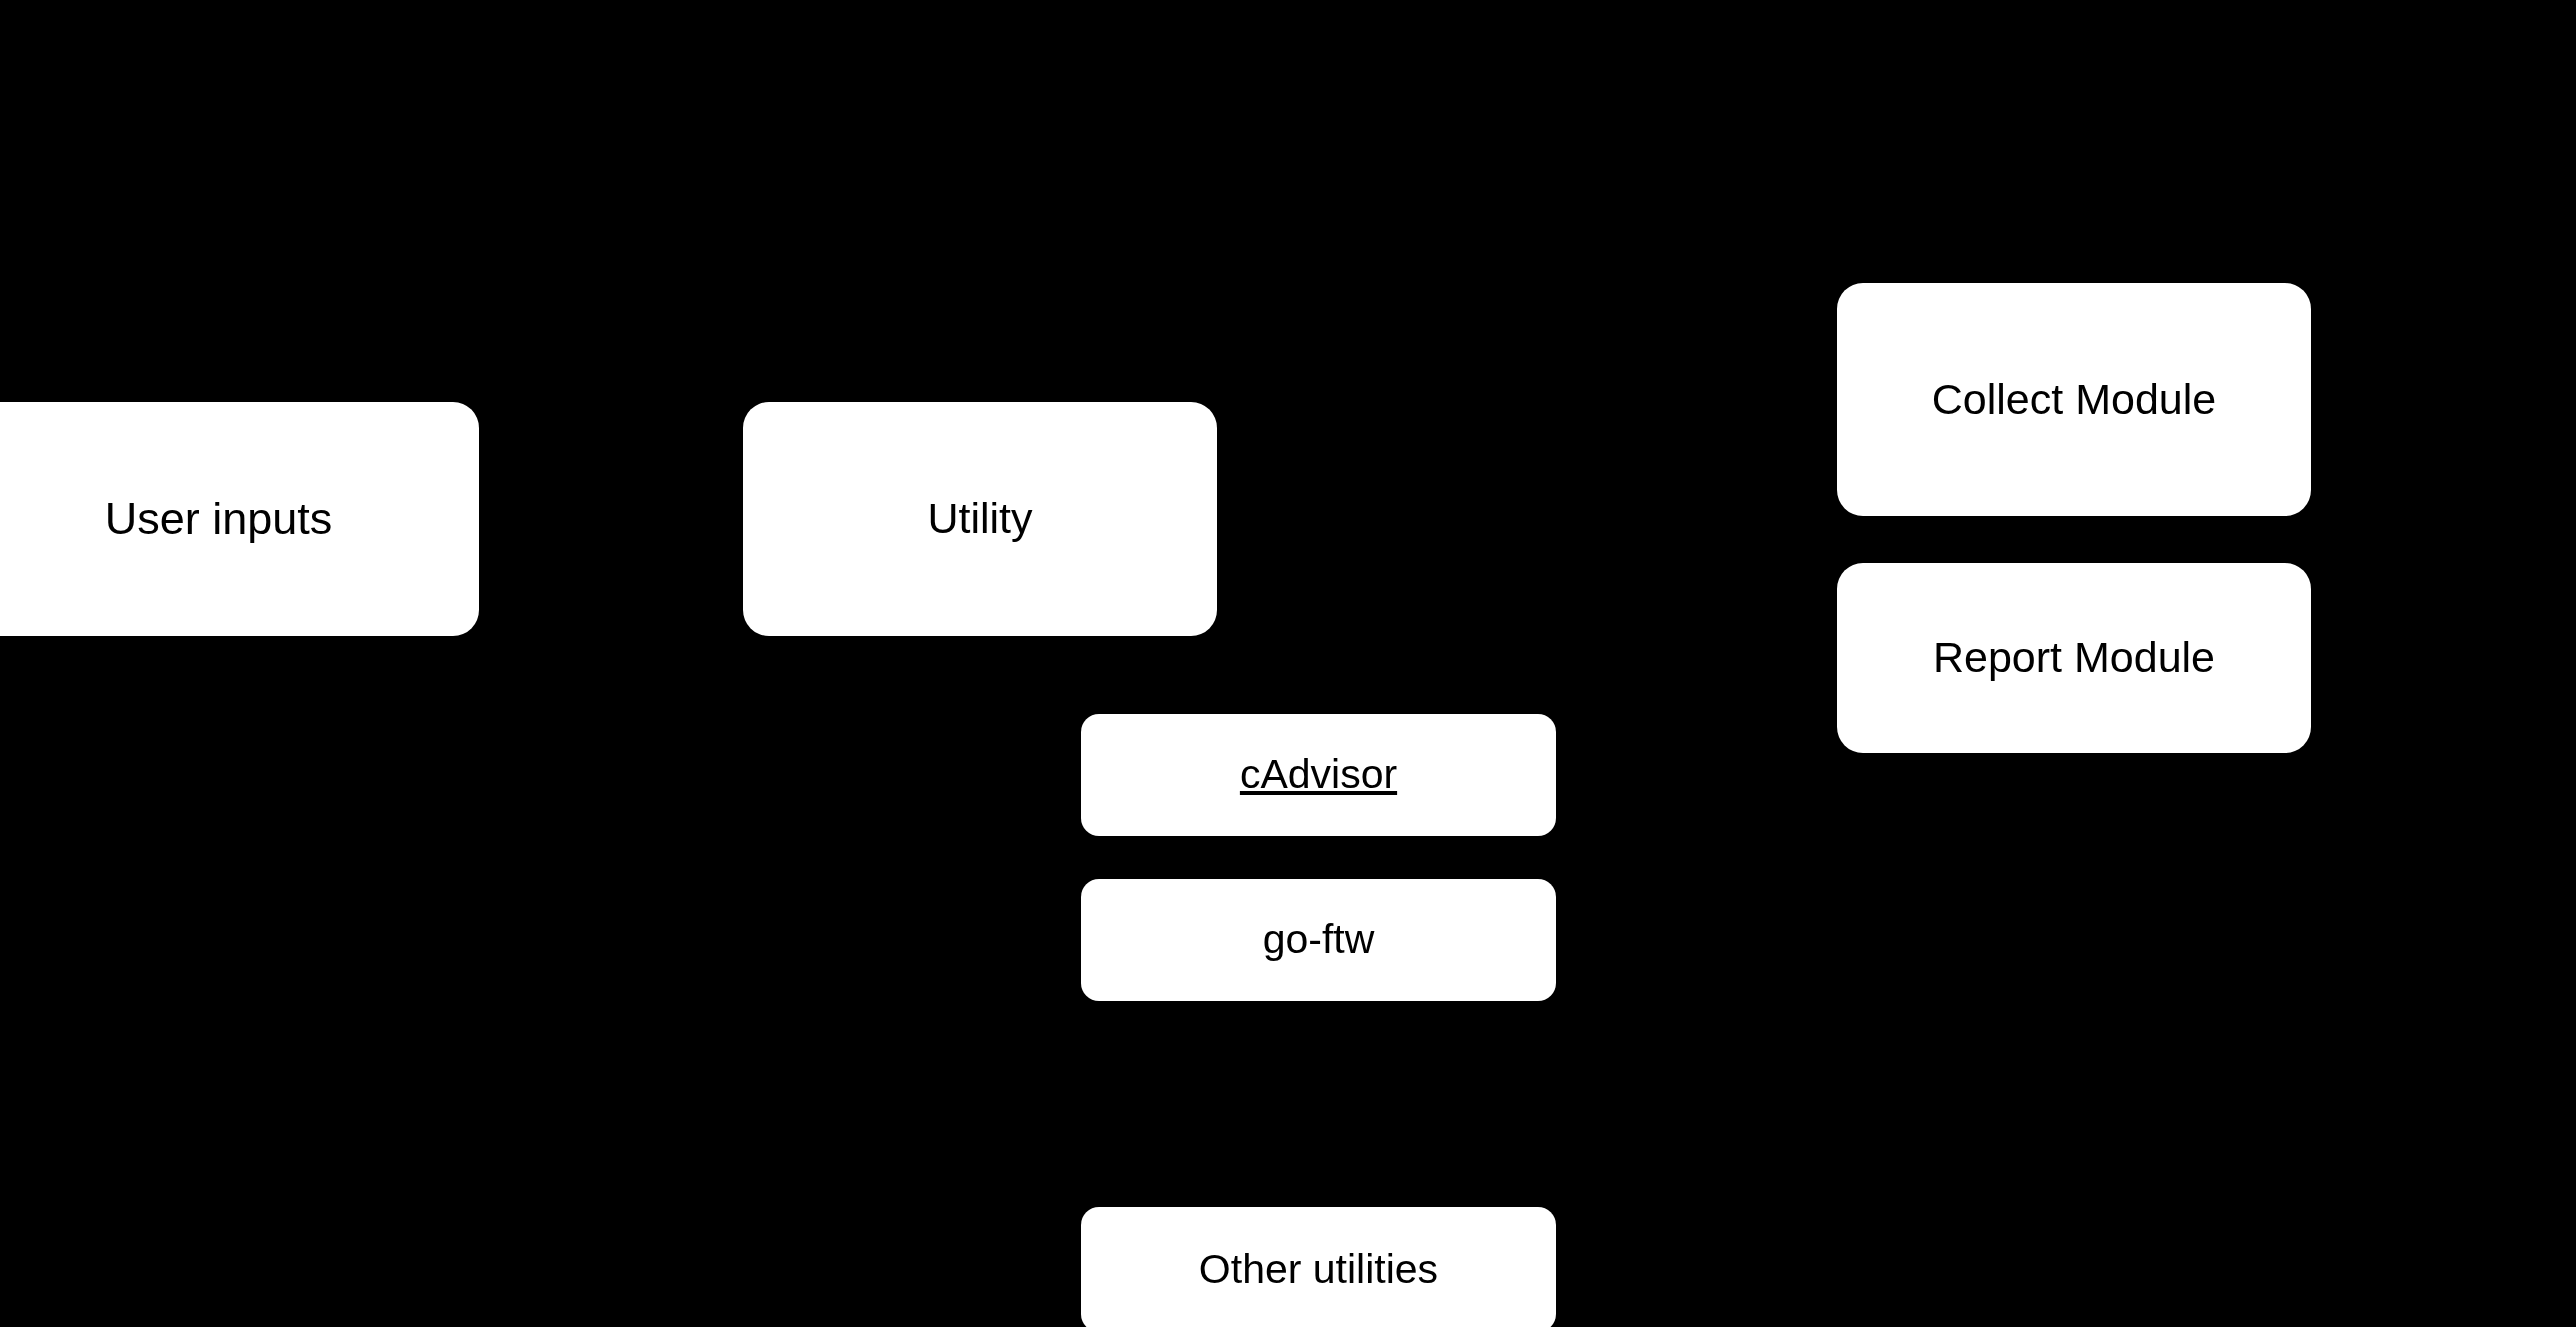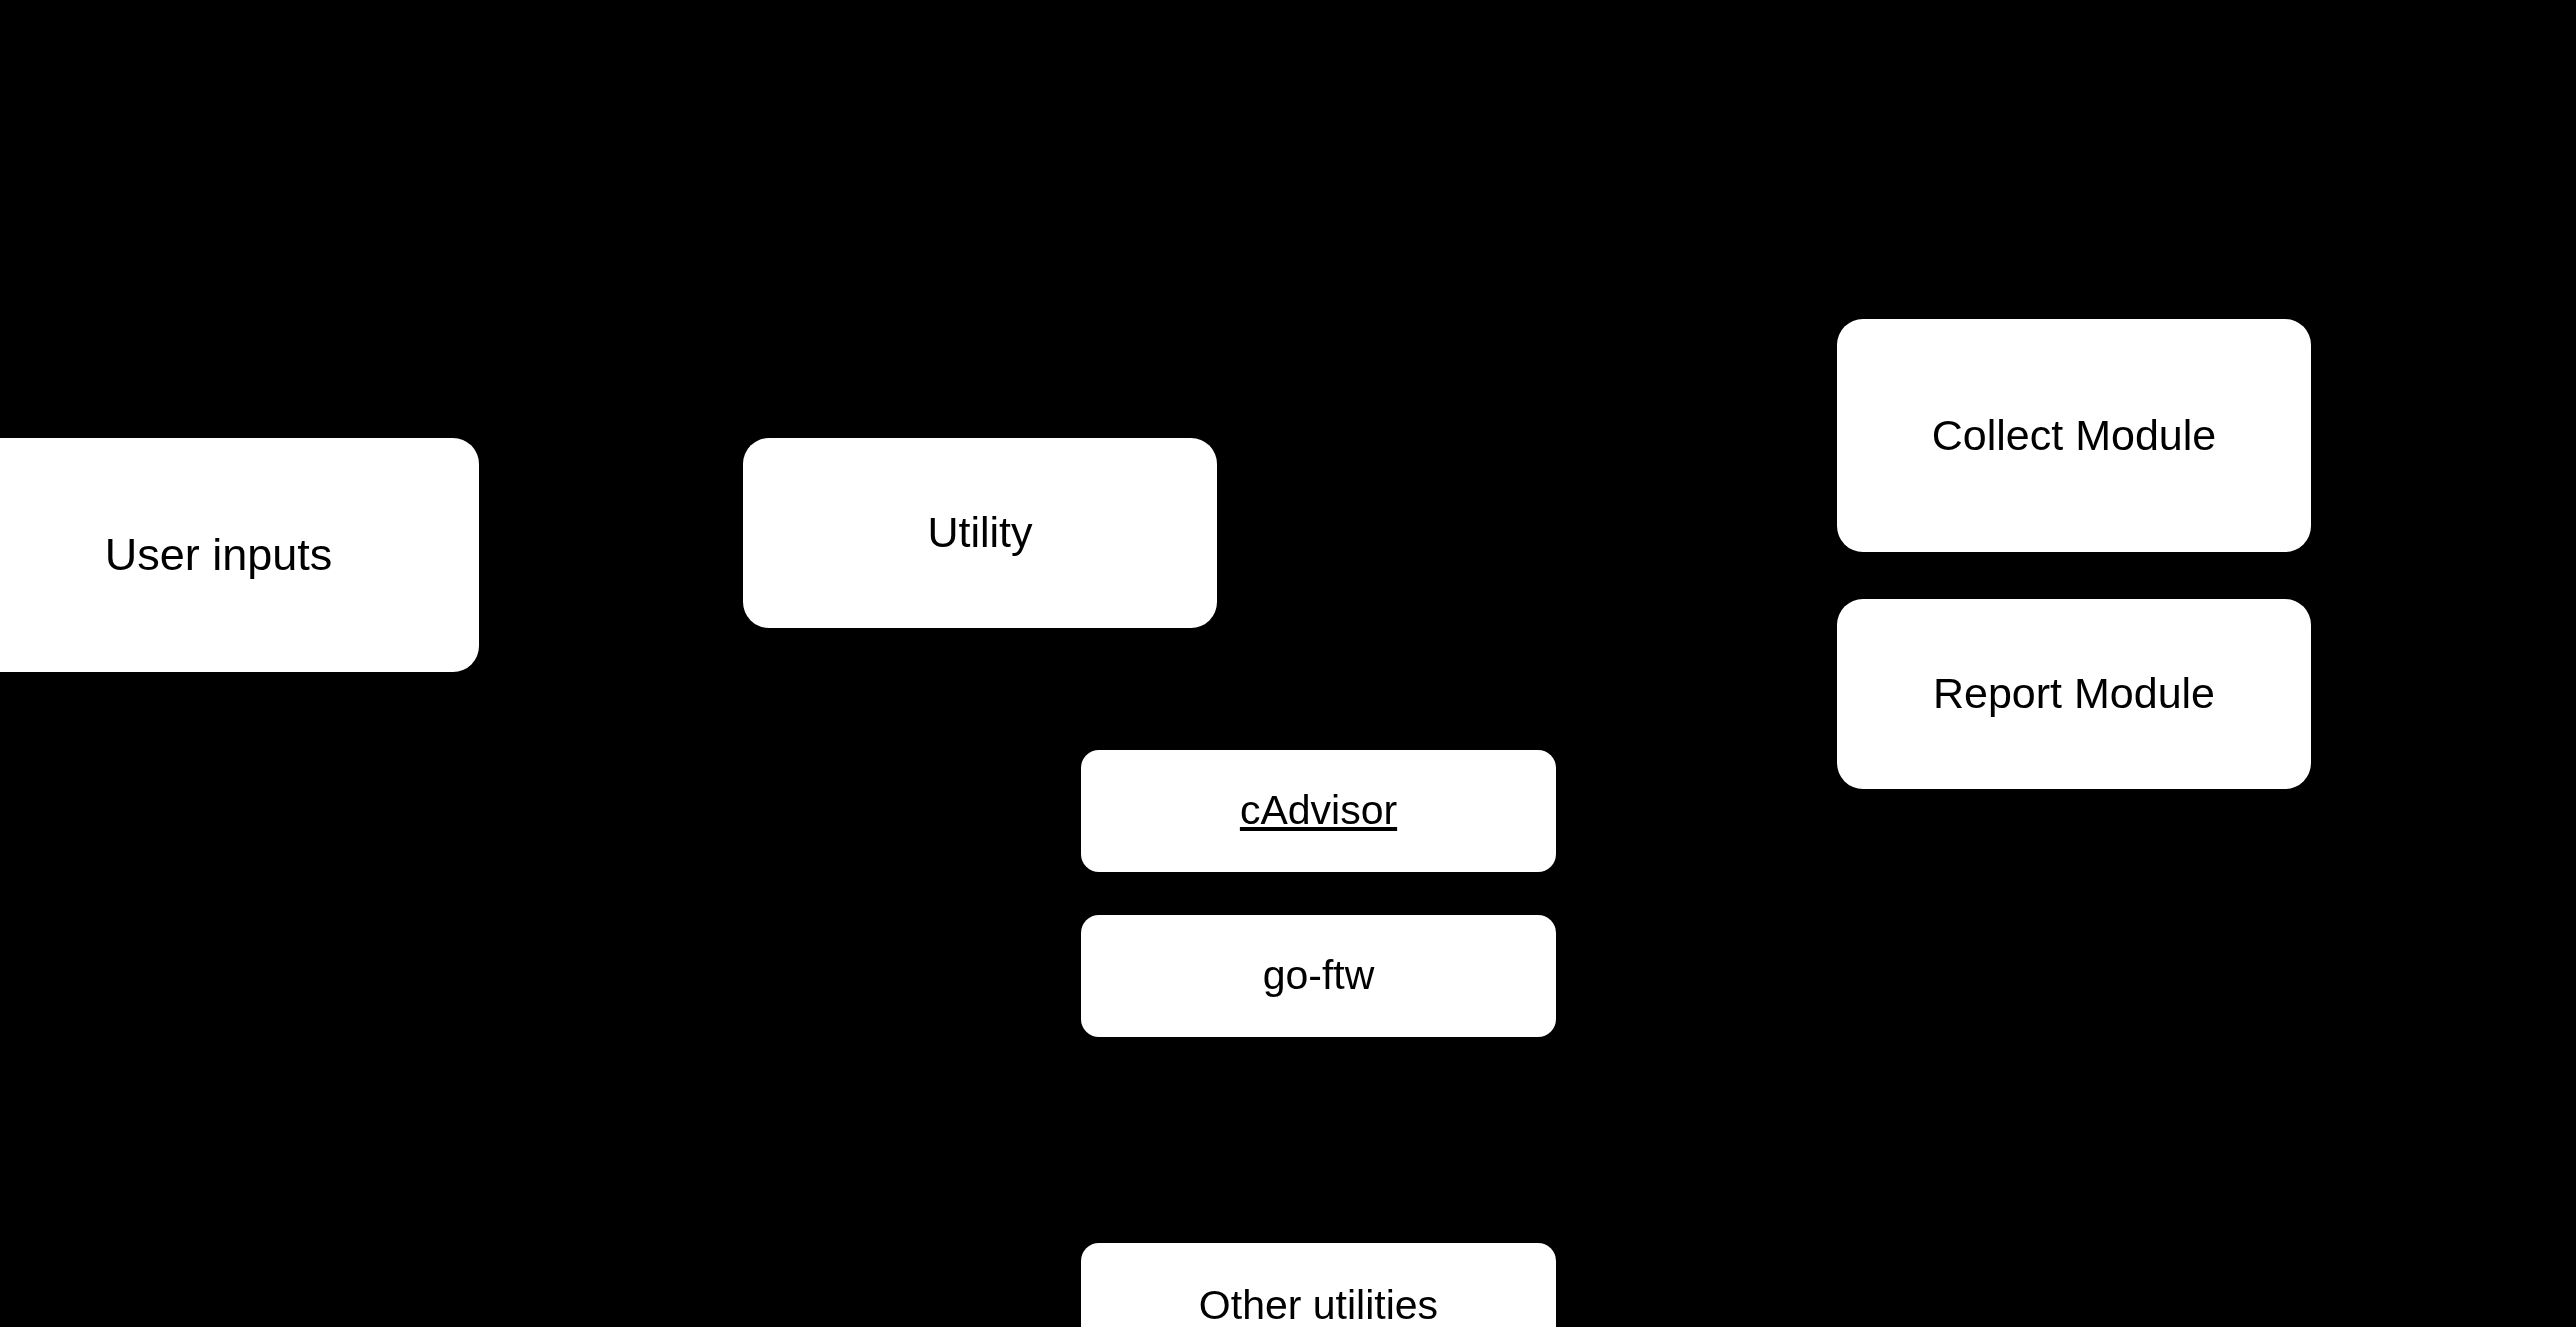--- a/index.html
+++ b/index.html
@@ -22,21 +22,20 @@
     position: absolute;
     background: #FFFFFF;
     color: #000000;
     border-radius: 22px;
     display: flex;
     align-items: center;
     justify-content: center;
     box-sizing: border-box;
     text-align: center;
     line-height: 1.15;
-    margin-top: 36px;
     -webkit-font-smoothing: antialiased;
   }
   .node-label {
     display: block;
     white-space: nowrap;
     font-weight: 400;
   }
 
   
   .node--user-inputs {
@@ -46,21 +45,21 @@
     height: 234px;
     border-radius: 26px;
   }
   .node--user-inputs .node-label { font-size: 45px; }
 
   
   .node--utility {
     left: 743px;
     top: 402px;
     width: 474px;
-    height: 190px;
+    height: 234px;
     border-radius: 26px;
   }
   .node--utility .node-label { font-size: 43px; }
 
   
   .node--child {
     left: 1081px;
     width: 475px;
     height: 122px;
     border-radius: 18px;

